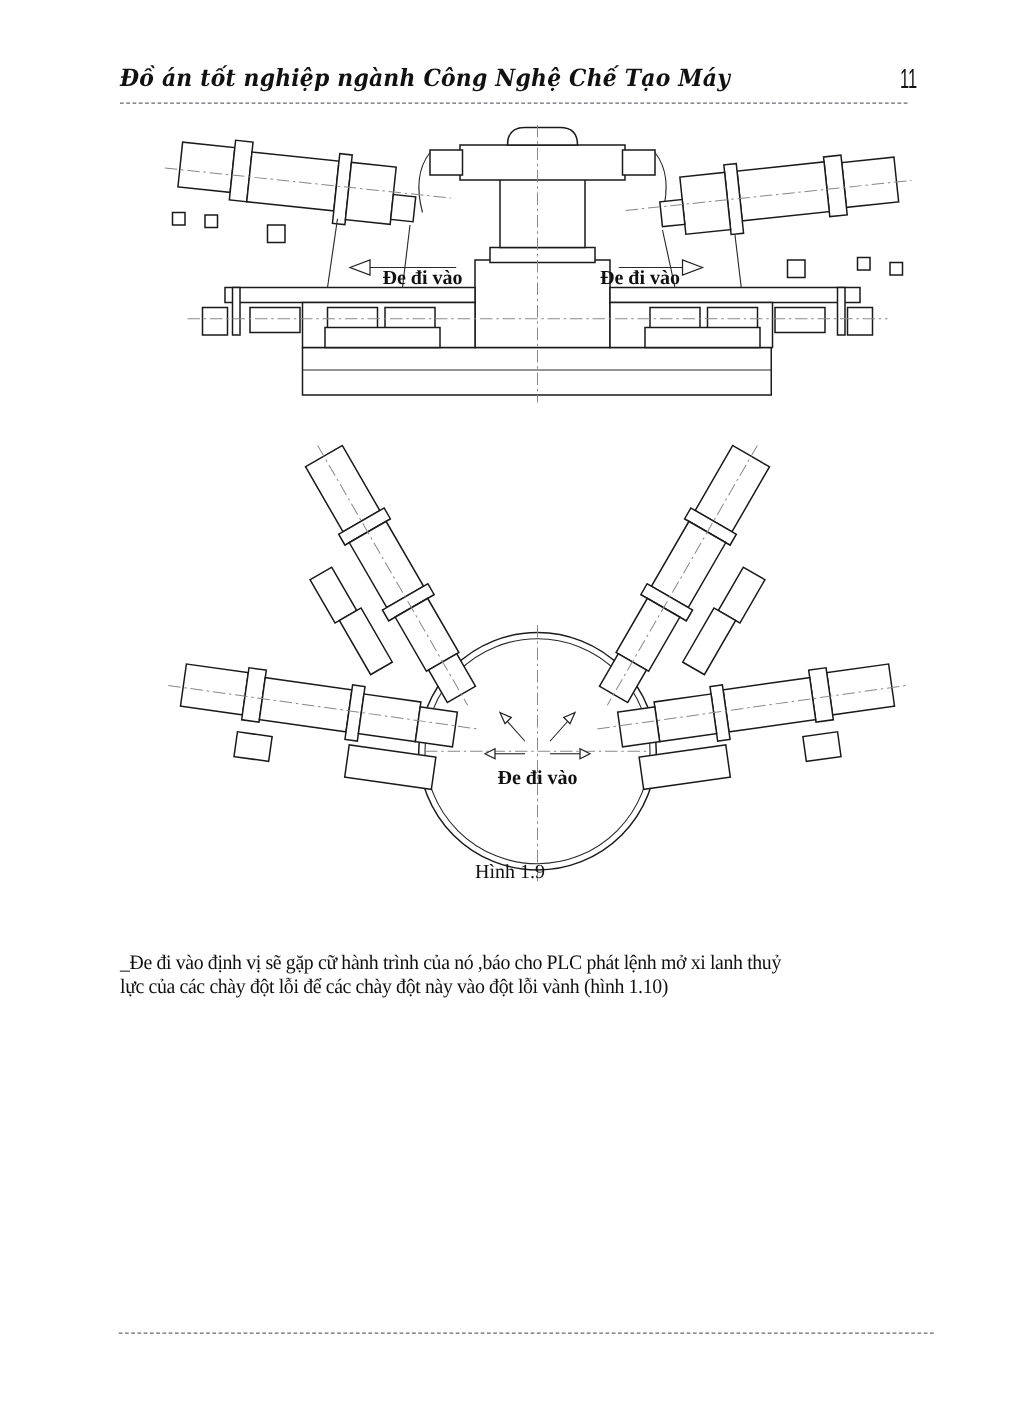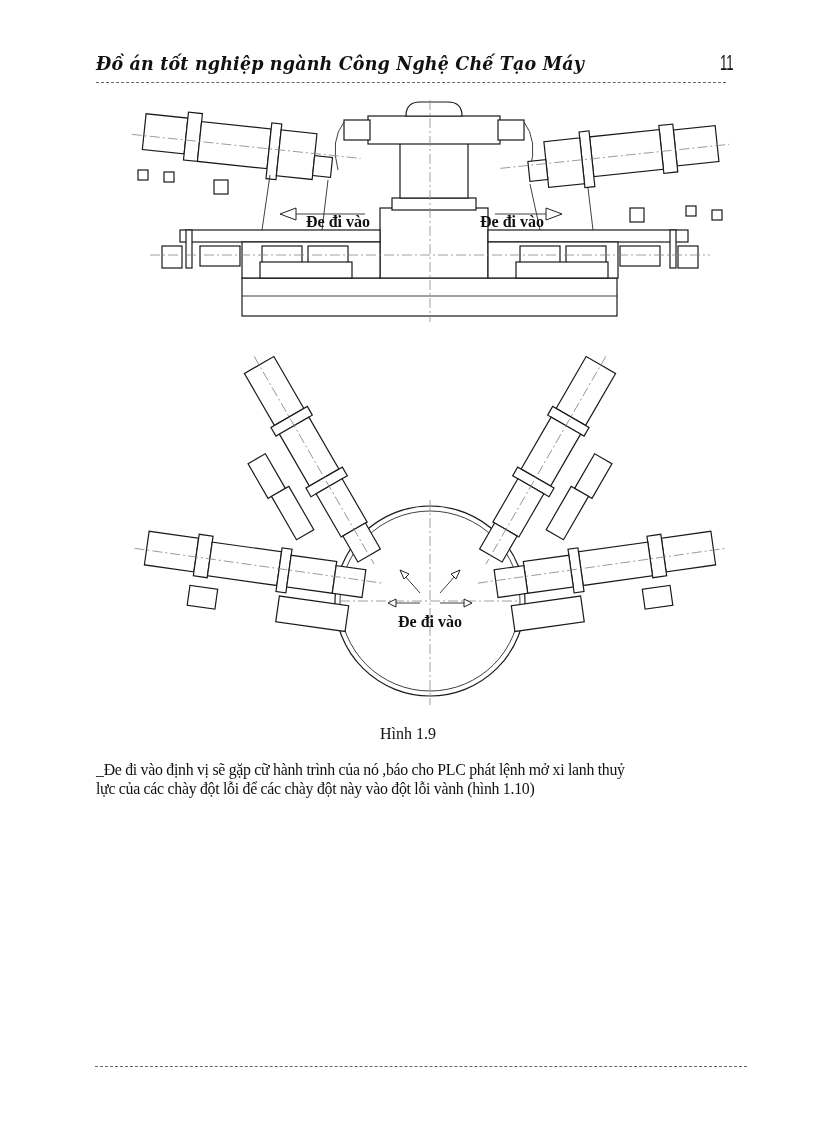--- a/index.html
+++ b/index.html
@@ -10,21 +10,21 @@
                   font-family: "DejaVu Serif", serif; transform: scaleX(0.92); transform-origin: left; }
   .page-number { position: absolute; left: 720px; top: 50px; font-size: 22px;
                  font-family: "Liberation Sans", sans-serif; font-weight: normal; transform: scaleX(0.6); transform-origin: left; }
   .dash-line { position: absolute; height: 0; border-top: 1.4px dashed #6b6470; }
   .header-rule { left: 96px; top: 82px; width: 630px; }
   .footer-rule { left: 95px; top: 1066px; width: 652px; }
   .figure { position: absolute; }
   .fig-top { left: 130px; top: 100px; width: 600px; height: 225px; }
   .fig-bottom { left: 130px; top: 335px; width: 600px; height: 375px; }
   .fig-label { font-family: "Liberation Serif", serif; font-weight: bold; font-size: 16px; fill: #111; }
-  .caption { position: absolute; left: 0; width: 816px; top: 725px; text-align: center;
+  .caption { position: absolute; left: 0; width: 816px; top: 689px; text-align: center;
              font-size: 16px; font-family: "Liberation Serif", serif; }
   .body-text { position: absolute; left: 96px; top: 760px; width: 655px; font-size: 16.5px;
                line-height: 19px; font-family: "Liberation Serif", serif; letter-spacing: -0.3px;
                transform: scaleX(0.96); transform-origin: left; }
   .body-text p { margin: 0; }
   svg .ln { stroke: #1a1a1a; stroke-width: 1.2; fill: #fff; }
   svg .thin { stroke: #2a2a2a; stroke-width: 0.9; fill: none; }
   svg .center { stroke: #888; stroke-width: 0.8; stroke-dasharray: 10 3 2 3; fill: none; }
   svg .arrow { stroke: #222; stroke-width: 1; fill: #fff; }
 </style>

